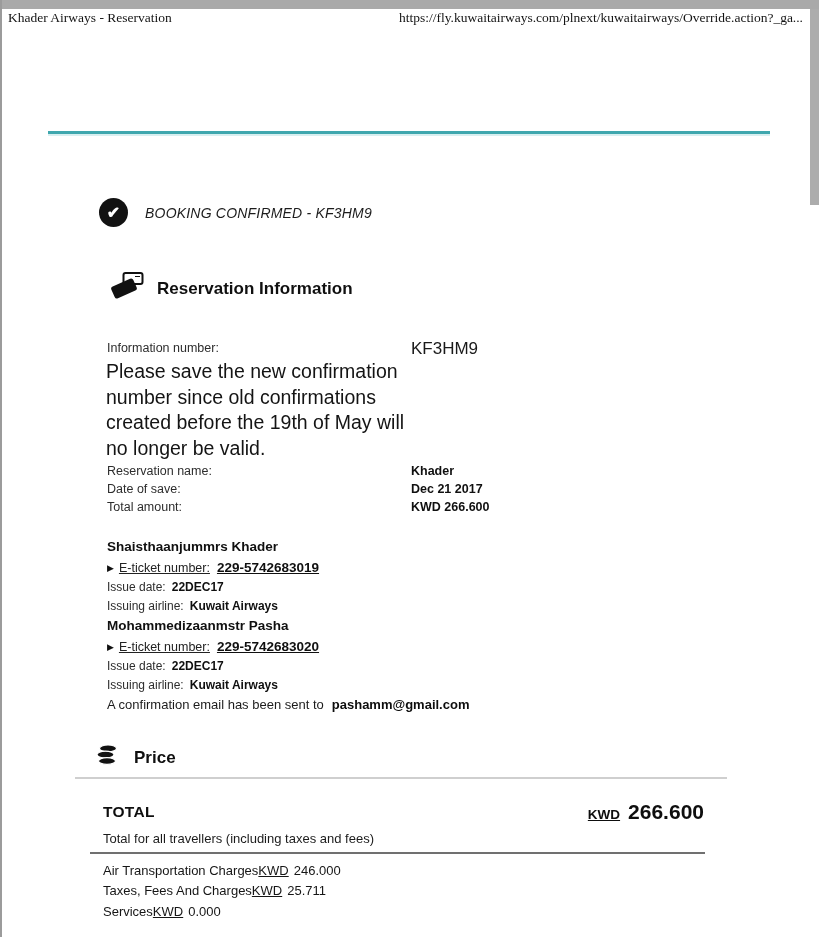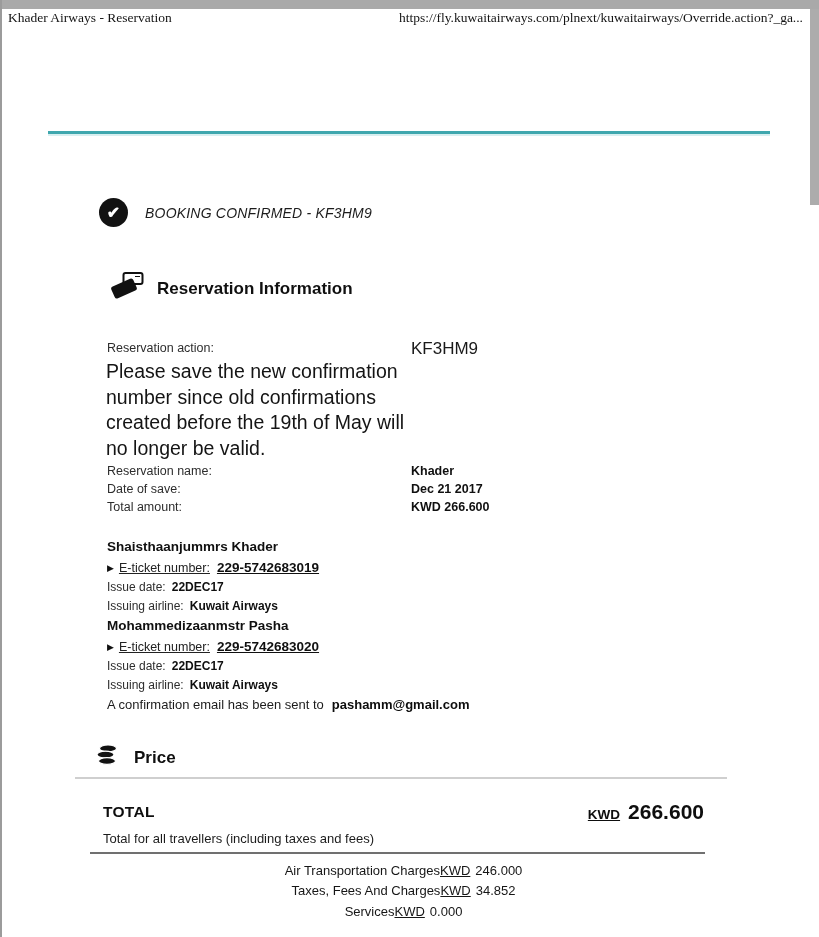--- a/index.html
+++ b/index.html
@@ -54,21 +54,21 @@
   
   .price-heading{position:absolute;left:95px;top:744px;display:flex;align-items:center;gap:15px;}
   .rule-light{position:absolute;left:75px;top:777px;width:652px;height:2px;background:#cfcfcf;}
   .total-label{position:absolute;left:103px;top:803px;font-size:15.5px;font-weight:bold;letter-spacing:.3px;color:#0e0e0e;}
   .total-group{position:absolute;top:800px;right:115px;display:flex;align-items:baseline;gap:8px;}
   .total-currency{font-size:13.5px;font-weight:bold;text-decoration:underline;color:#0e0e0e;}
   .total-amount{font-size:21px;font-weight:bold;color:#0e0e0e;}
   .total-note{position:absolute;left:103px;top:831px;font-size:13px;color:#1c1c1c;}
   .rule-dark{position:absolute;left:90px;top:852px;width:615px;height:2px;background:#707070;}
   .charge-rows{position:absolute;left:103px;top:863px;width:601px;}
-  .charge-row{display:flex;justify-content:center;align-items:baseline;height:20.3px;font-size:13px;color:#161616;}
+  .charge-row{display:flex;justify-content:flex-start;align-items:baseline;height:20.3px;font-size:13px;color:#161616;}
   .c-cur{text-decoration:underline;margin-right:5px;}
 </style>
 </head>
 <body>
 
 <div class="top-bar"></div>
 <div class="left-edge"></div>
 <div class="scroll-thumb"></div>
 
 <div class="print-header">
@@ -88,21 +88,21 @@
     <svg width="33" height="31" viewBox="0 0 33 31">
       <rect x="12.5" y="2" width="19" height="11" rx="2" fill="#fff" stroke="#111" stroke-width="2"></rect>
       <line x1="24" y1="5.5" x2="29" y2="5.5" stroke="#111" stroke-width="1"></line>
       <rect x="1" y="11" width="24" height="13" rx="2.5" fill="#111" transform="rotate(-24 13 17.5)"></rect>
     </svg>
   </span>
   <span class="section-title">Reservation Information</span>
 </div>
 
 <div class="res-number-row">
-  <span class="col-label">Reservation action:</span>
+  <span class="col-label">Information number:</span>
   <span class="res-number-value">KF3HM9</span>
 </div>
 
 <div class="notice">
   <span>Please save the new confirmation</span>
   <span>number since old confirmations</span>
   <span>created before the 19th of May will</span>
   <span>no longer be valid.</span>
 </div>
 
@@ -171,19 +171,19 @@
 
 <div class="rule-dark"></div>
 
 <div class="charge-rows">
   <div class="charge-row">
     <span>Air Transportation Charges</span>
     <span><span class="c-cur">KWD</span><span>246.000</span></span>
   </div>
   <div class="charge-row">
     <span>Taxes, Fees And Charges</span>
-    <span><span class="c-cur">KWD</span><span>34.852</span></span>
+    <span><span class="c-cur">KWD</span><span>25.711</span></span>
   </div>
   <div class="charge-row">
     <span>Services</span>
     <span><span class="c-cur">KWD</span><span>0.000</span></span>
   </div>
 </div>
 
 </body></html>

